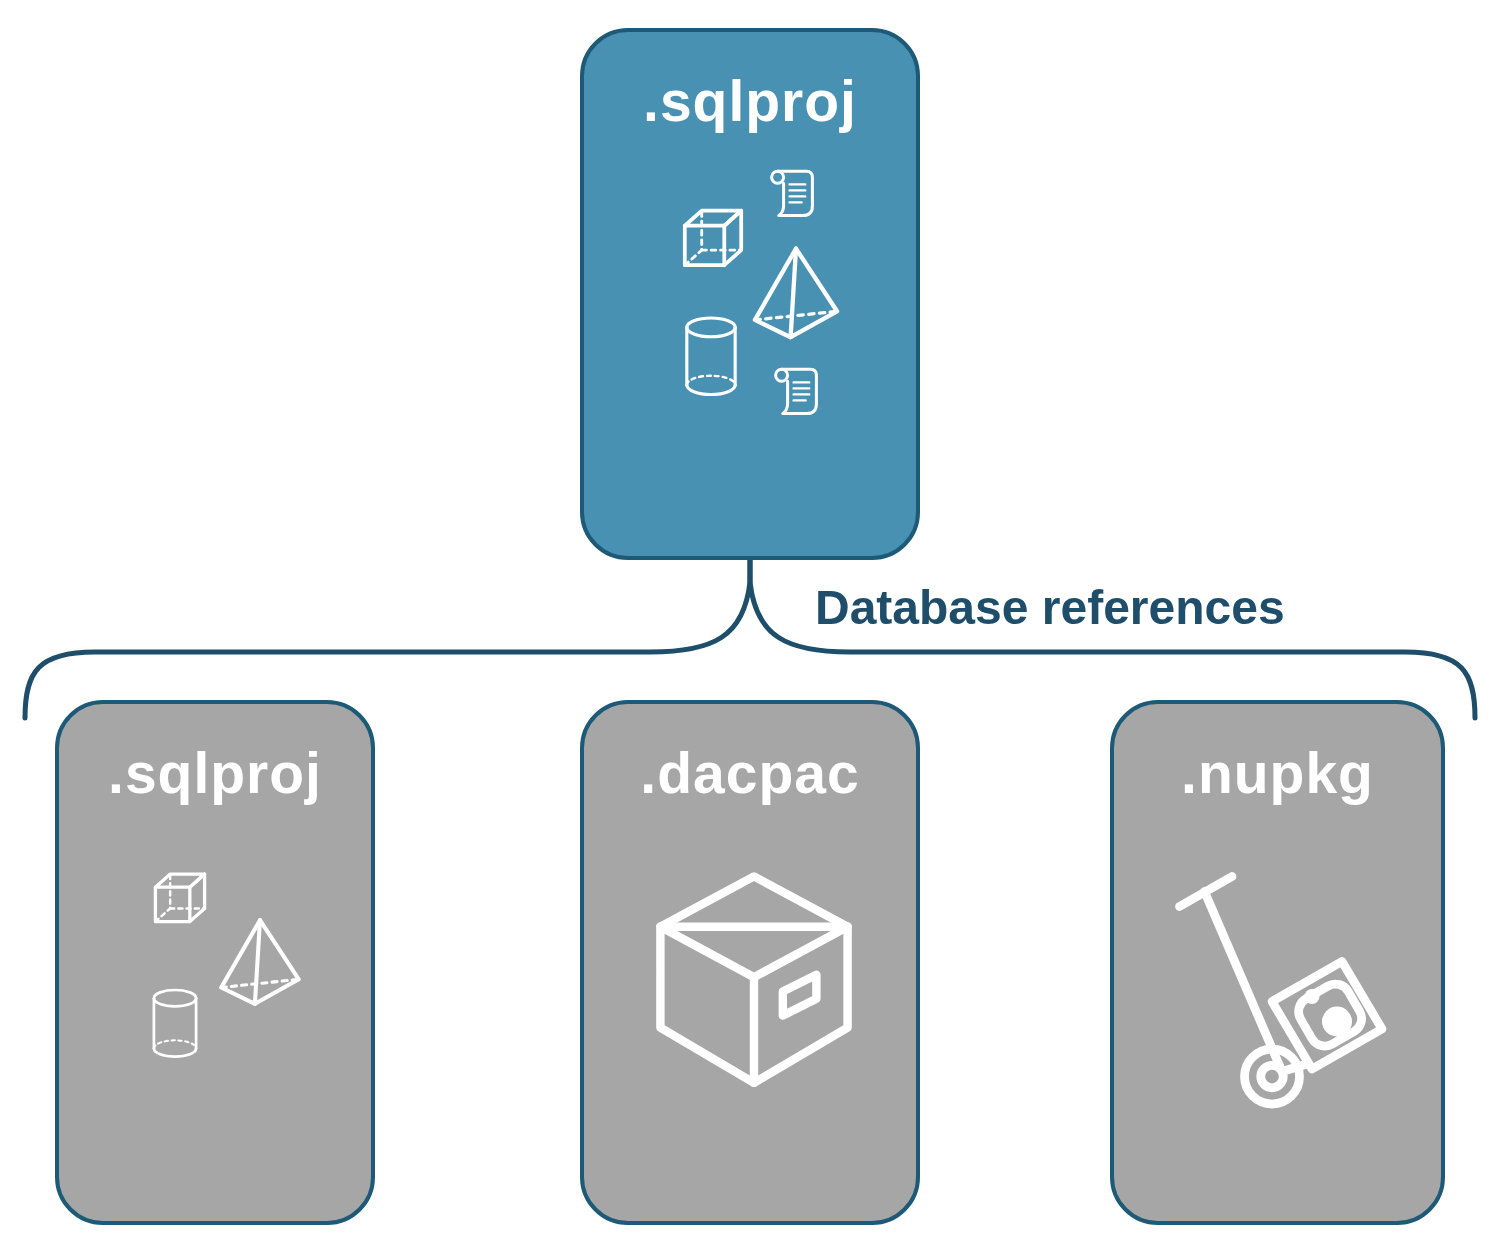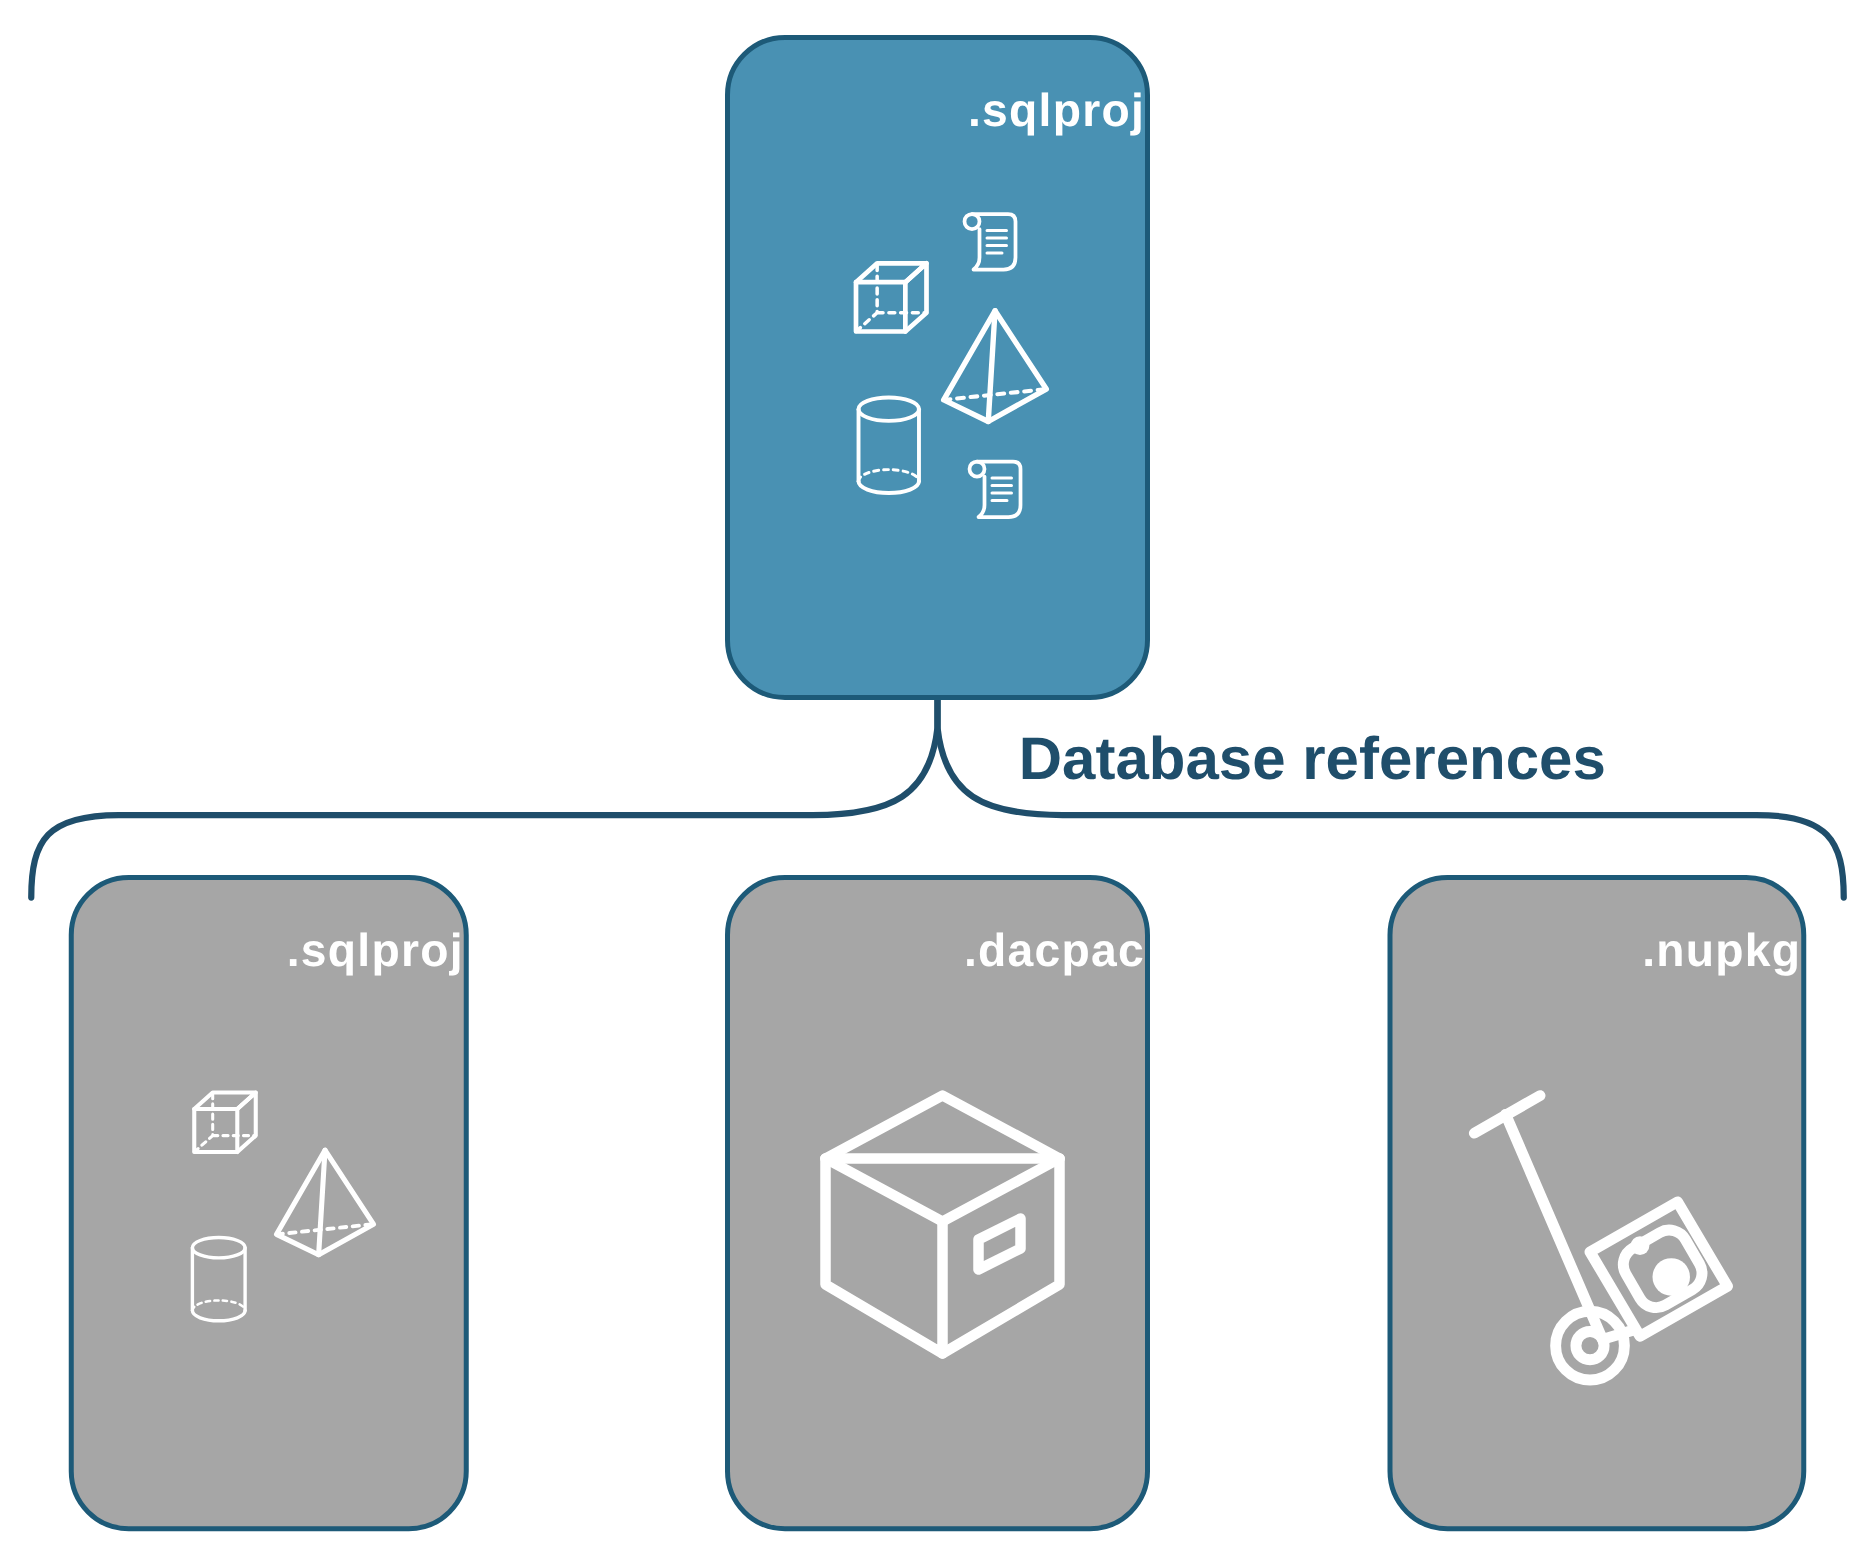--- a/index.html
+++ b/index.html
@@ -27,23 +27,23 @@
   .node--primary{
     background:var(--primary-fill);
     border-color:var(--primary-border);
   }
   .node--gray{
     background:var(--gray-fill);
     border-color:var(--gray-border);
   }
   .node-label{
     display:block;
-    text-align:right;
+    text-align:center;
     font-weight:700;
-    font-size:37px;
+    font-size:57px;
     letter-spacing:1px;
     color:var(--label-text);
     margin-top:36px;
   }
   .icon{
     position:absolute;
     color:#ffffff;
   }
   .connector-svg{
     position:absolute;inset:0;width:1500px;height:1250px;

